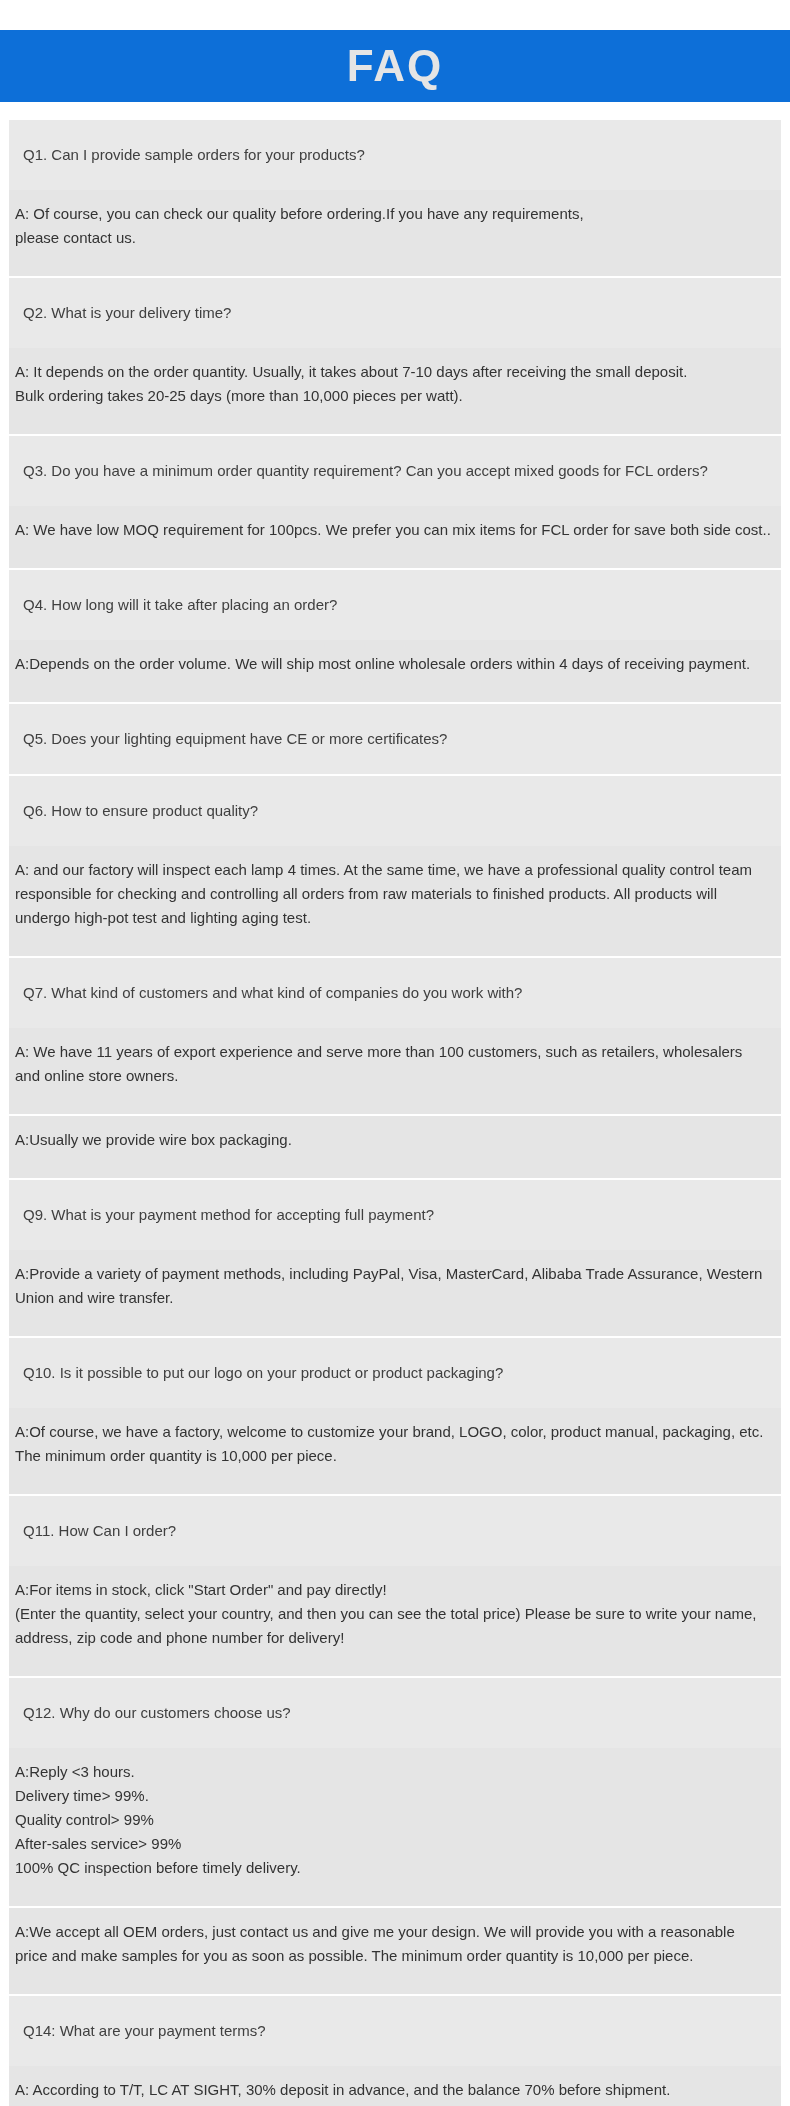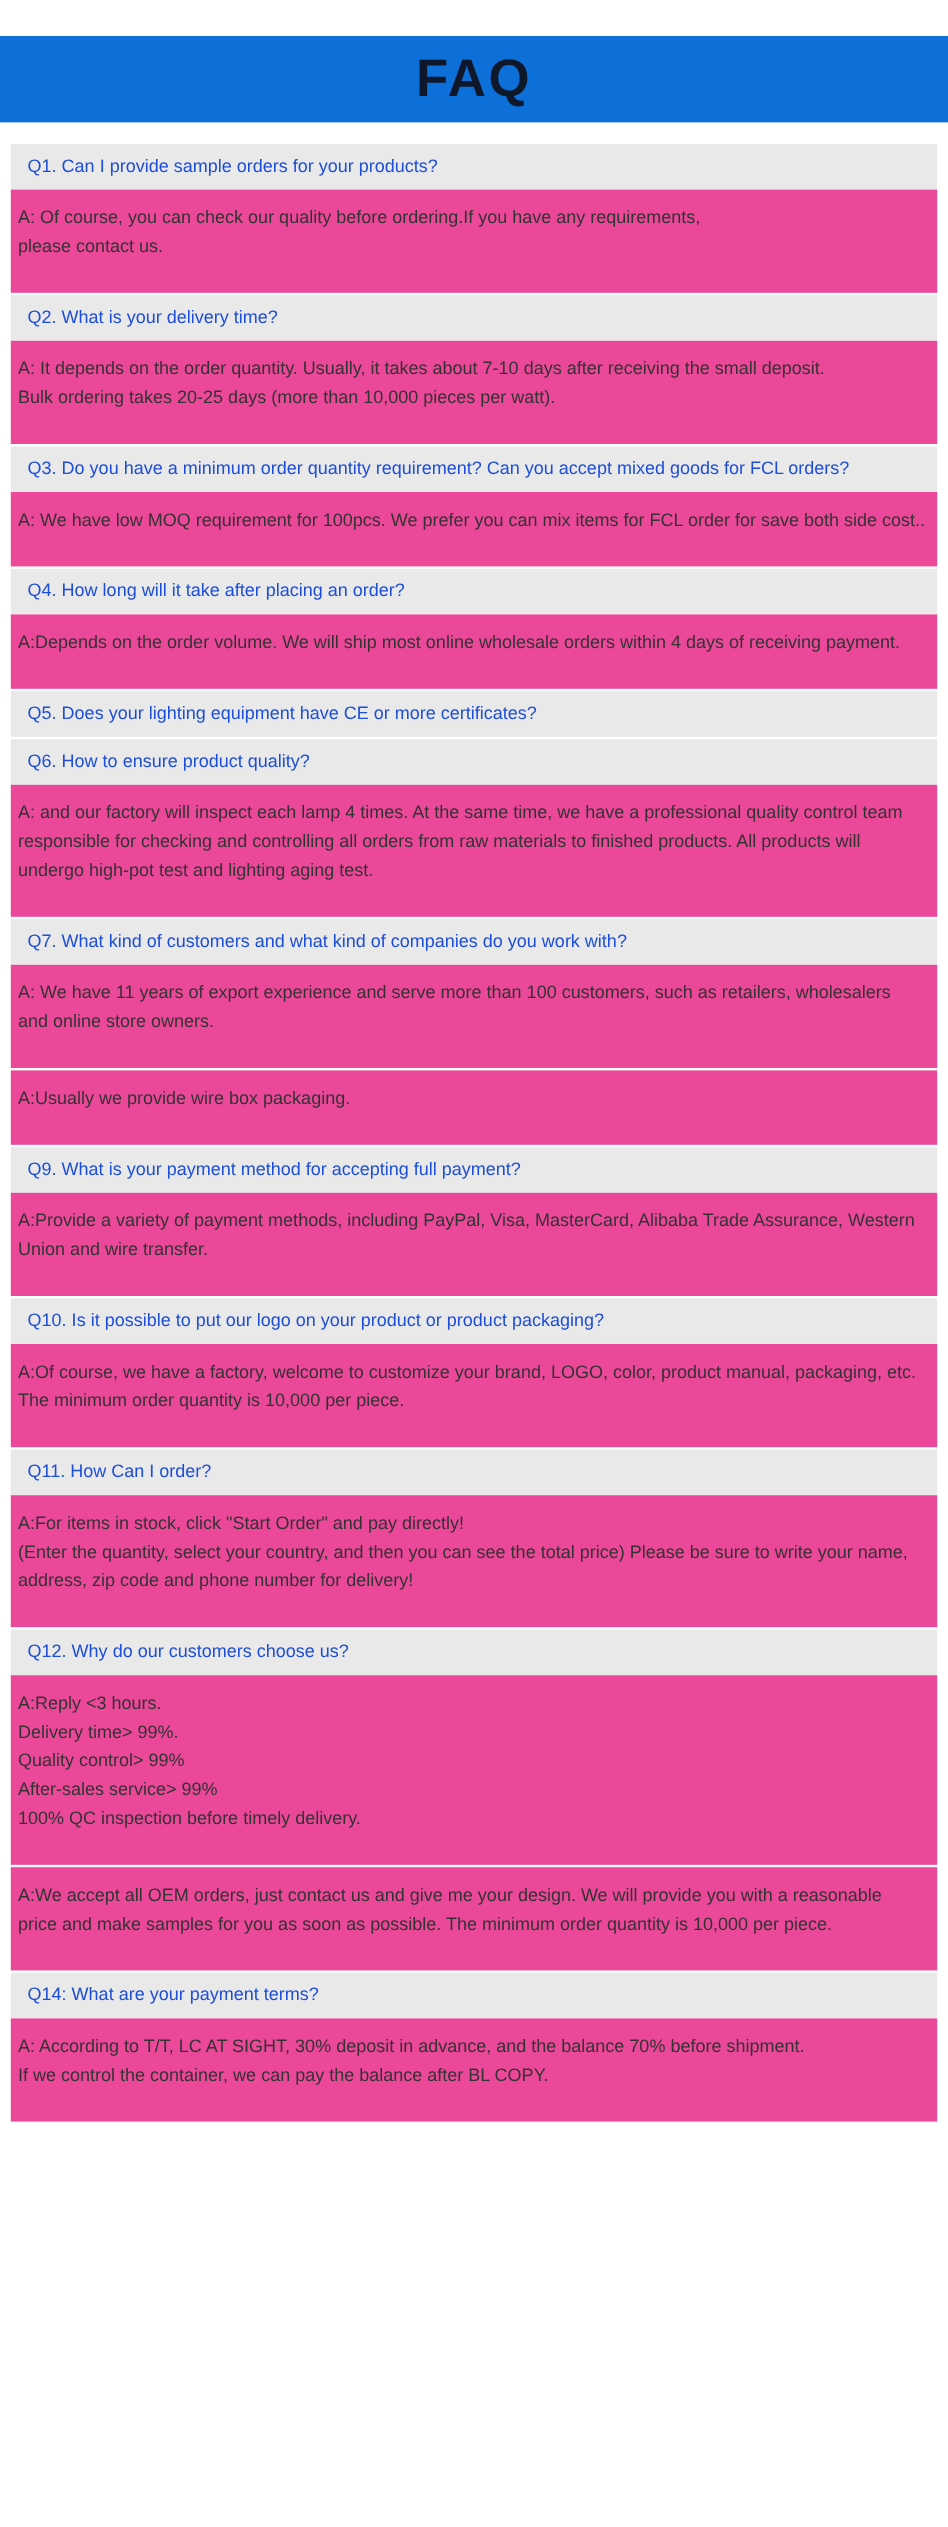--- a/index.html
+++ b/index.html
@@ -19,41 +19,41 @@
   .banner {
     margin-top: 30px;
     height: 72px;
     background: #0d6fd8;
     display: flex;
     align-items: center;
     justify-content: center;
   }
   .banner-title {
     margin: 0;
-    color: #0f172a;
+    color: #e5e5e5;
     font-size: 44px;
     font-weight: bold;
     letter-spacing: 2px;
   }
   .faq-list {
     padding: 18px 9px 10px 9px;
   }
   .faq-item {
     margin-bottom: 2px;
   }
   .q-bar {
     background: #e9e9e9;
-    color: #1d4ed8;
+    color: #404040;
     font-size: 15px;
     line-height: 20px;
-    padding: 9px 14px;
+    padding: 25px 14px;
     white-space: pre-line;
   }
   .answer {
-    background: #ec4899;
+    background: #e5e5e5;
     color: #333333;
     font-size: 15px;
     line-height: 24px;
     padding: 12px 10px 26px 6px;
     white-space: pre-line;
   }
 </style>
 </head>
 <body>
 

